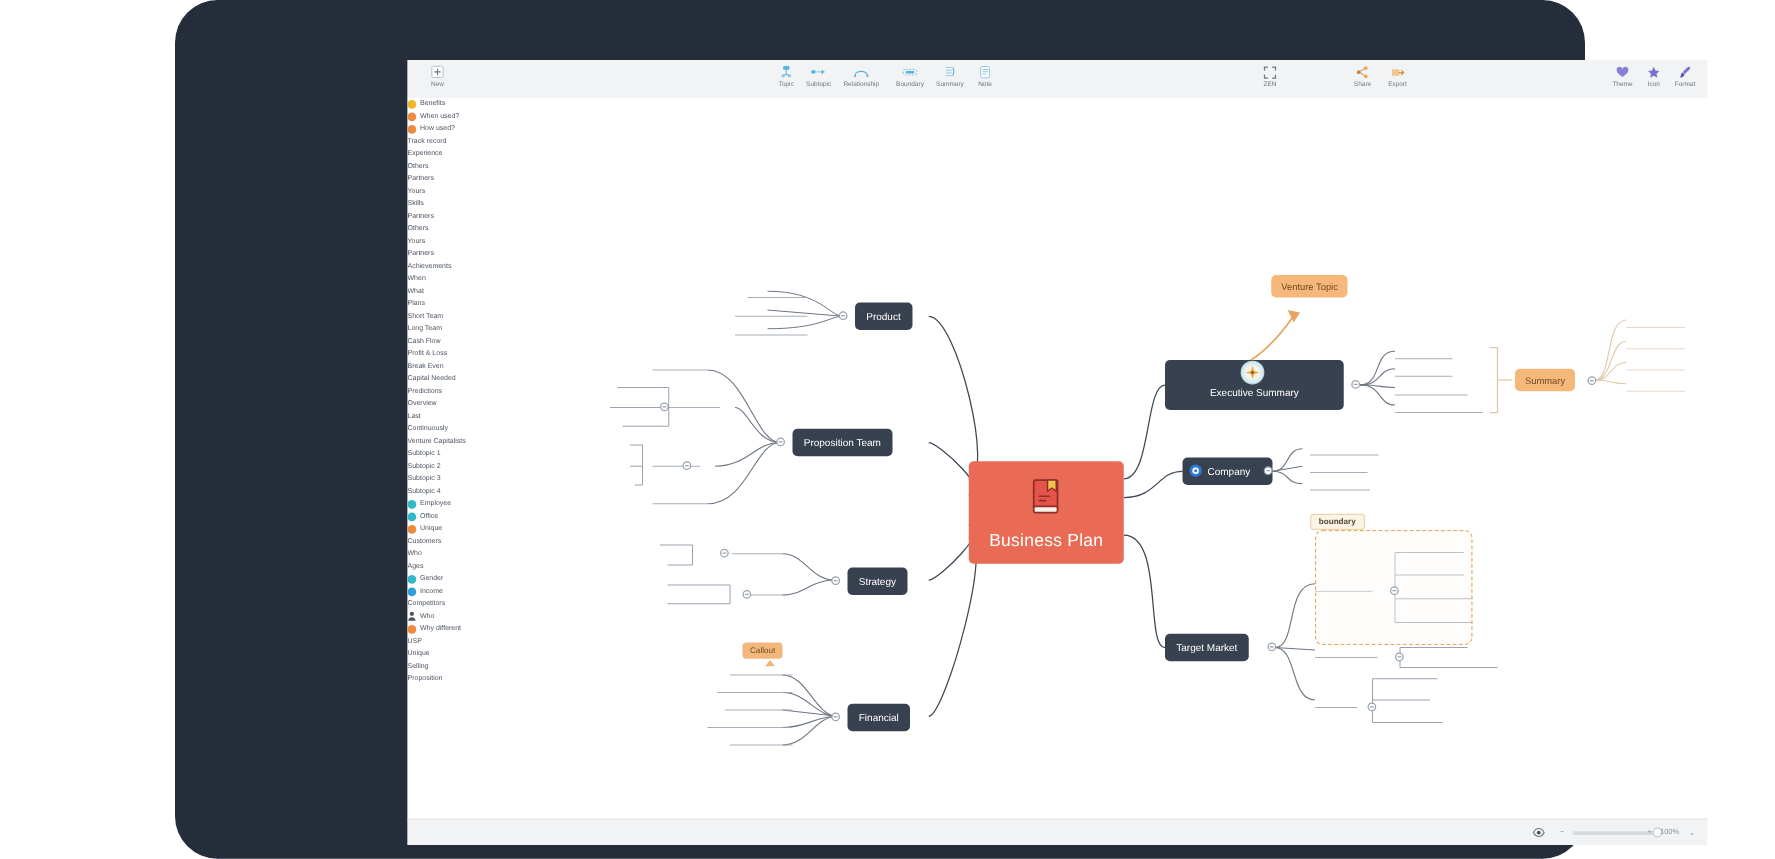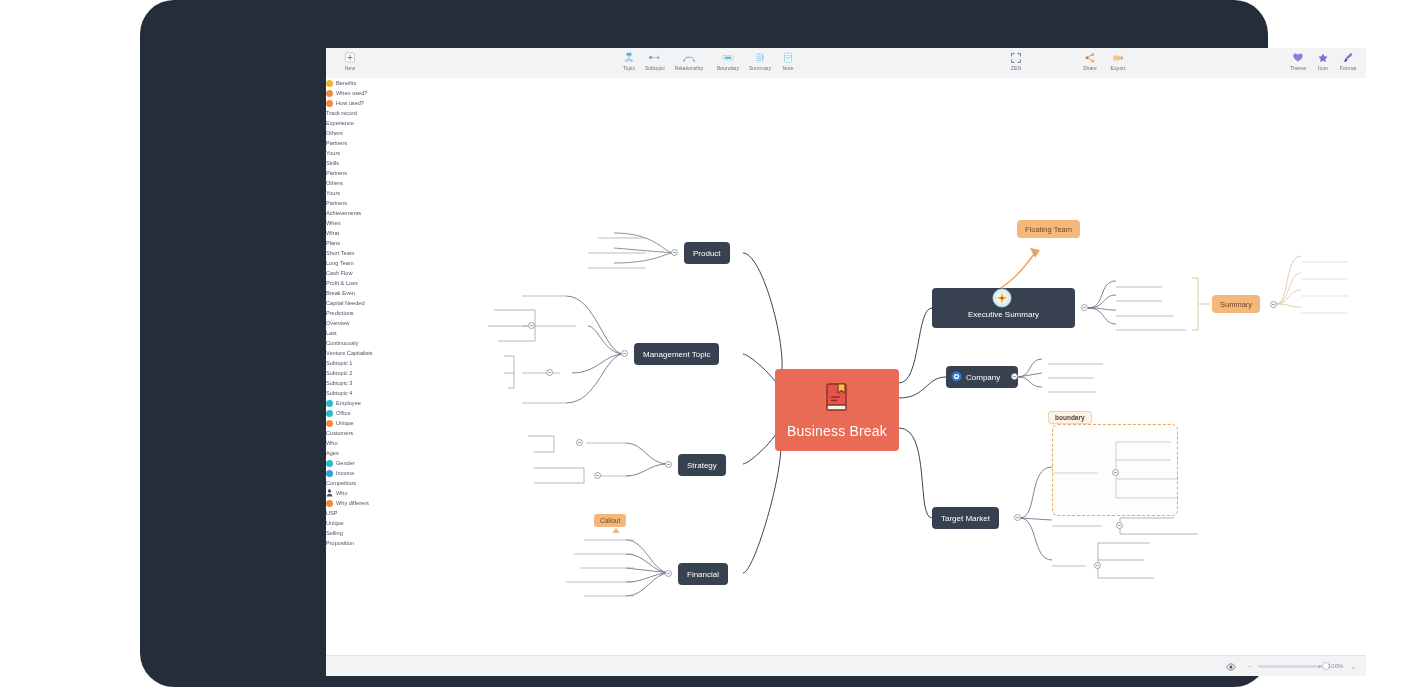--- a/index.html
+++ b/index.html
@@ -419,34 +419,34 @@
 
         <div class="node central" style="left:449px;top:291px;width:124px;height:82px;">
           <span>
             <svg width="30" height="34" viewBox="0 0 30 34">
               <rect x="5" y="3" width="19" height="24" rx="1.6" fill="#e5544a" stroke="#8e2f2a" stroke-width="1.4"></rect>
               <rect x="5" y="24" width="19" height="5" rx="1.2" fill="#f7f2ea" stroke="#8e2f2a" stroke-width="1.4"></rect>
               <path d="M16 3h7v9l-3.5-2.6L16 12z" fill="#f3c44b" stroke="#8e2f2a" stroke-width="1.2" stroke-linejoin="round"></path>
               <path d="M9.5 16h8M9.5 19.5h5" stroke="#8e2f2a" stroke-width="1.3" stroke-linecap="round"></path>
             </svg>
           </span>
-          <span class="ctitle">Business Break</span>
+          <span class="ctitle">Business Plan</span>
         </div>
 
         <div class="node orange-node" style="left:691px;top:142px;">
-          <span>Floating Team</span>
+          <span>Venture Topic</span>
         </div>
 
         <div class="node main-node" style="left:358px;top:164px;">
           <span>Product</span>
         </div>
         <div class="dot" style="left:345px;top:171px;"></div>
 
         <div class="node main-node" style="left:308px;top:265px;">
-          <span>Management Topic</span>
+          <span>Proposition Team</span>
         </div>
         <div class="dot" style="left:295px;top:272px;"></div>
 
         <div class="node main-node" style="left:352px;top:376px;">
           <span>Strategy</span>
         </div>
         <div class="dot" style="left:339px;top:383px;"></div>
 
         <div class="node main-node" style="left:352px;top:485px;text-align:right;">
           <span>Financial</span>

